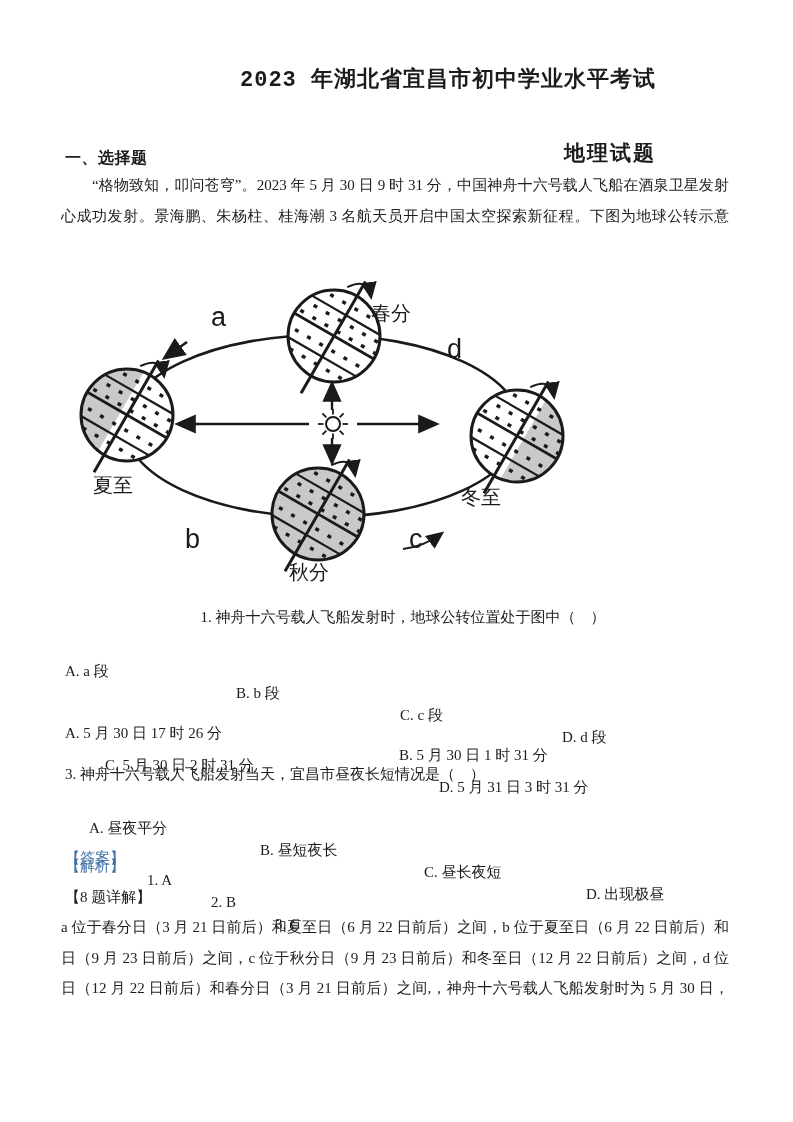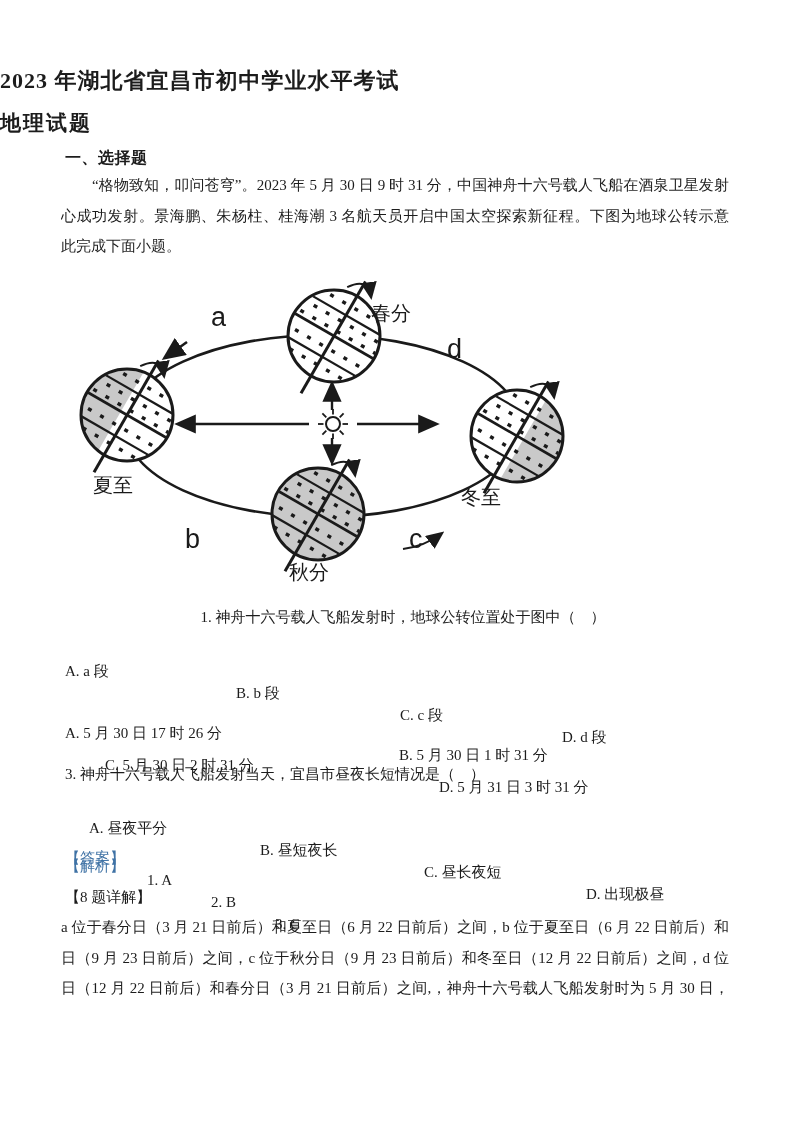--- a/index.html
+++ b/index.html
@@ -6,23 +6,23 @@
   #page{
     position:relative;
     width:793px;height:1122px;
     background:#ffffff;
     font-family:"Liberation Serif","DejaVu Serif",serif;
     color:#1c1c1c;
     overflow:hidden;
     margin:0 auto;
   }
   .row{position:absolute;left:65px;width:676px;font-size:15px;line-height:22px;white-space:pre;}
-  .center{left:0;width:656px;text-align:left;white-space:normal;}
+  .center{left:0;width:656px;text-align:right;white-space:normal;font-family:Liberation Mono, monospace;}
   .title{font-size:22px;font-weight:bold;letter-spacing:1px;}
-  .subtitle{font-size:21px;font-weight:bold;letter-spacing:2px;}
+  .subtitle{font-size:21px;font-weight:bold;letter-spacing:2px;margin-top:32px;}
   .section{font-weight:bold;font-size:16px;letter-spacing:0.5px;}
   .para{position:absolute;left:61px;width:668px;font-size:15px;line-height:30.6px;}
   .jline{text-align:justify;text-align-last:justify;height:30.6px;overflow:hidden;}
   .lastline{text-align:left;}
   .indent{text-indent:31px;}
   .qline{font-size:15px;}
   .col{position:absolute;white-space:pre;}
   .c0{left:0px;} .c1{left:171px;} .c2{left:335px;} .c3{left:497px;}
   .q2b{left:334px;}
   .blue{color:#3f72a5;}
@@ -36,21 +36,20 @@
 
 <div id="page">
 
   <div class="row center title" style="top:70px;">2023 年湖北省宜昌市初中学业水平考试</div>
   <div class="row center subtitle" style="top:112px;">地理试题</div>
   <div class="row section" style="top:147px;">一、选择题</div>
 
   <div class="para" style="top:170px;">
     <div class="jline indent">“格物致知，叩问苍穹”。2023 年 5 月 30 日 9 时 31 分，中国神舟十六号载人飞船在酒泉卫星发射中</div>
     <div class="jline">心成功发射。景海鹏、朱杨柱、桂海潮 3 名航天员开启中国太空探索新征程。下图为地球公转示意图，据</div>
-    <div class="lastline" style="line-height:30.6px;">此完成下面小题。</div>
   </div>
 
   <div id="diagram">
       <svg width="548" height="340" viewBox="0 0 548 340" xmlns="http://www.w3.org/2000/svg">
         <defs>
           <marker id="ah" markerWidth="9" markerHeight="8" refX="7" refY="4" orient="auto">
             <path d="M0,0 L9,4 L0,8 z" fill="#1a1a1a"></path>
           </marker>
           <clipPath id="clip-spring-equinox">
             <circle cx="261" cy="72" r="45"></circle>

